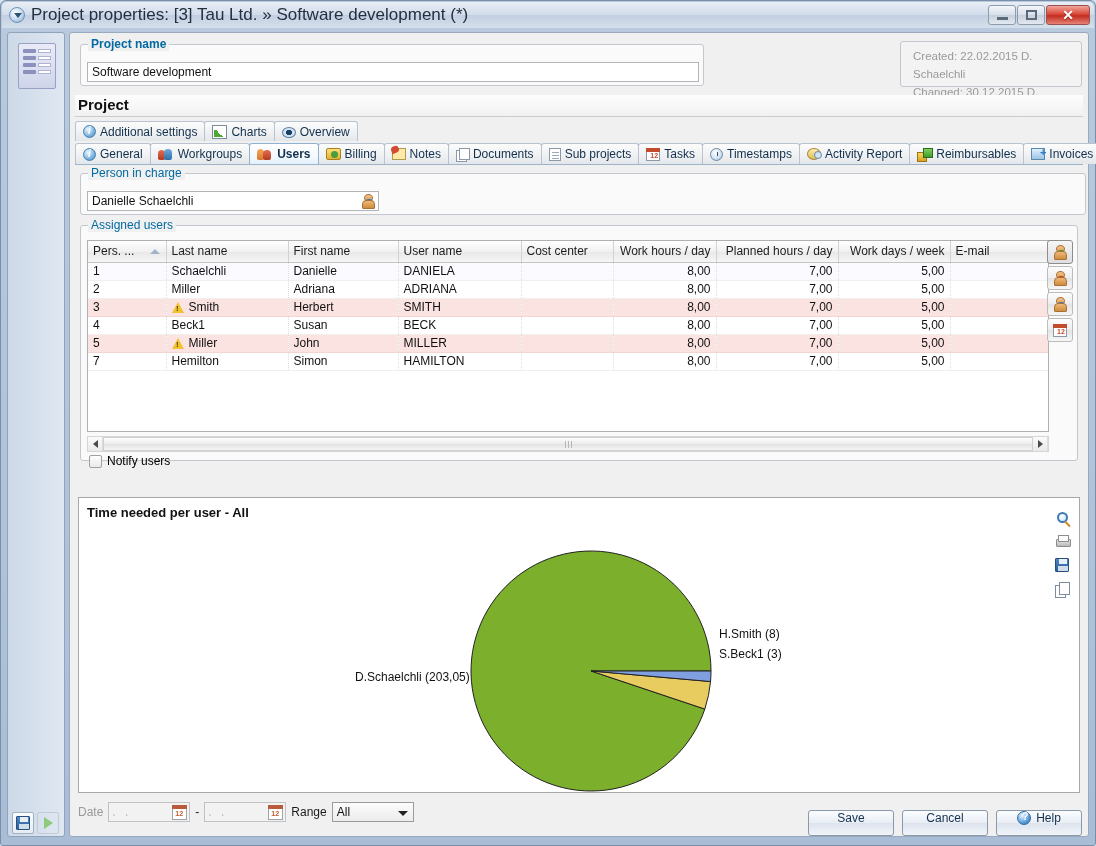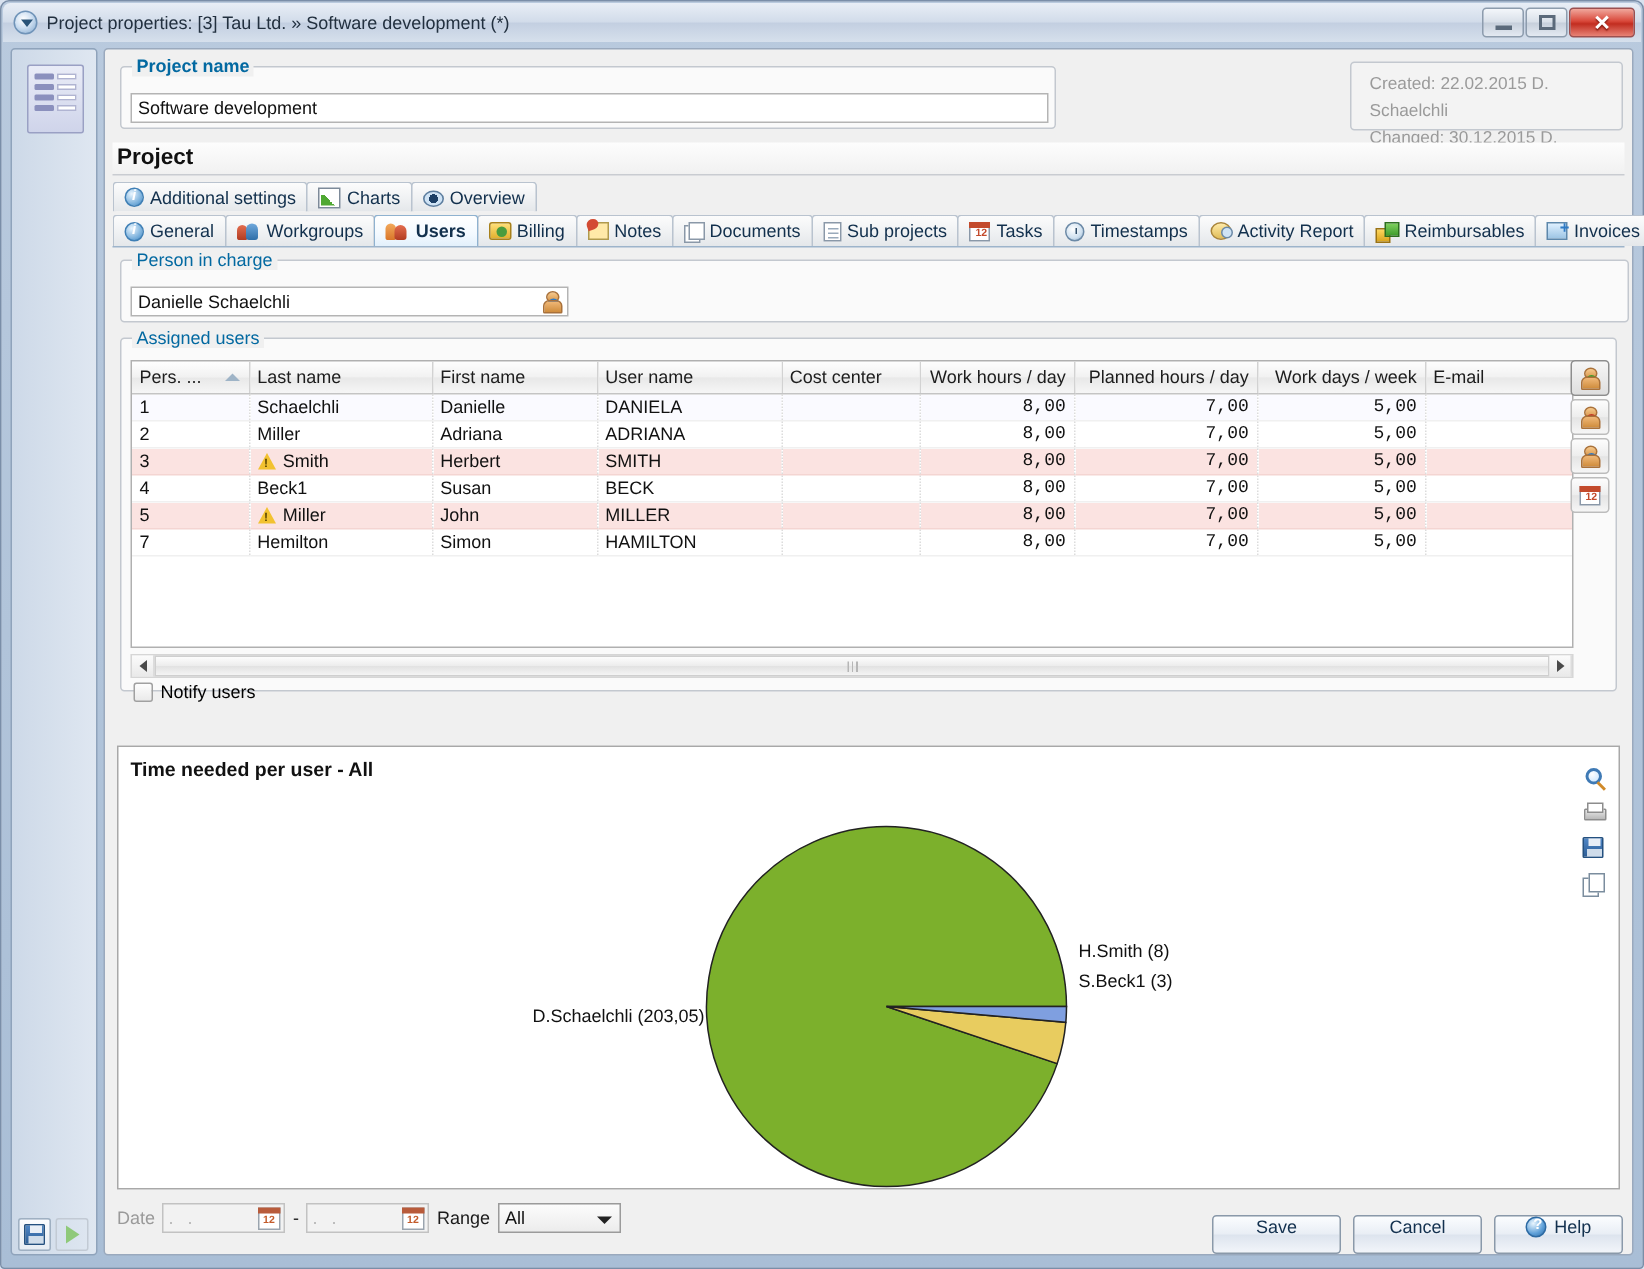--- a/index.html
+++ b/index.html
@@ -32,21 +32,21 @@
     background: radial-gradient(circle at 40% 35%, #ffffff 0%, #cfe0f2 45%, #7fa6cc 100%);
     border: 1px solid #6f93b8;
     position: relative; flex: none;
   }
   .title-icon::after {
     content: ""; position: absolute; left: 4px; top: 5px;
     border-left: 4px solid transparent; border-right: 4px solid transparent;
     border-top: 5px solid #2a5478;
   }
   .title-text {
-    font-size: 12px; color: #22303f; white-space: nowrap;
+    font-size: 17px; color: #22303f; white-space: nowrap;
   }
   .win-btns { position: absolute; right: 4px; top: 3px; display: flex; gap: 1px; }
   .win-btn {
     width: 28px; height: 20px;
     border: 1px solid #8d9cad;
     border-radius: 3px;
     background: linear-gradient(to bottom, #f3f6fa 0%, #d9e0e9 48%, #c6cfdb 52%, #e3e9f1 100%);
     display: flex; align-items: center; justify-content: center;
   }
   .win-btn.close {
@@ -200,21 +200,21 @@
     background: linear-gradient(to bottom, #fefefe 0%, #f1f1f1 50%, #e8e8e8 52%, #f6f6f6 100%);
     border-right: 1px solid #d2d2d2; border-bottom: 1px solid #c4c4c4;
     font-weight: normal; color: #1d1d1d; height: 21px; padding: 0 5px; text-align: left;
     position: relative;
   }
   table.grid th.num { text-align: right; }
   table.grid td {
     border-right: 1px dotted #dcdcdc; border-bottom: 1px solid #f0f0f0;
     height: 18px; padding: 0 5px; color: #111; white-space: nowrap; overflow: hidden;
   }
-  table.grid td.num { text-align: right; font-family: Liberation Mono, monospace; }
+  table.grid td.num { text-align: right; }
   tr.r-alt { background: #fafaff; }
   tr.r-warn { background: #fbe3e1; }
   tr.r-warn td { border-bottom: 1px solid #f4d5d2; }
   .sort-arrow {
     position: absolute; right: 6px; top: 8px;
     border-left: 5px solid transparent; border-right: 5px solid transparent;
     border-bottom: 5px solid #9fb4c7;
   }
   .warn-ico {
     display: inline-block; width: 0; height: 0; position: relative; top: 2px; margin-right: 5px;

